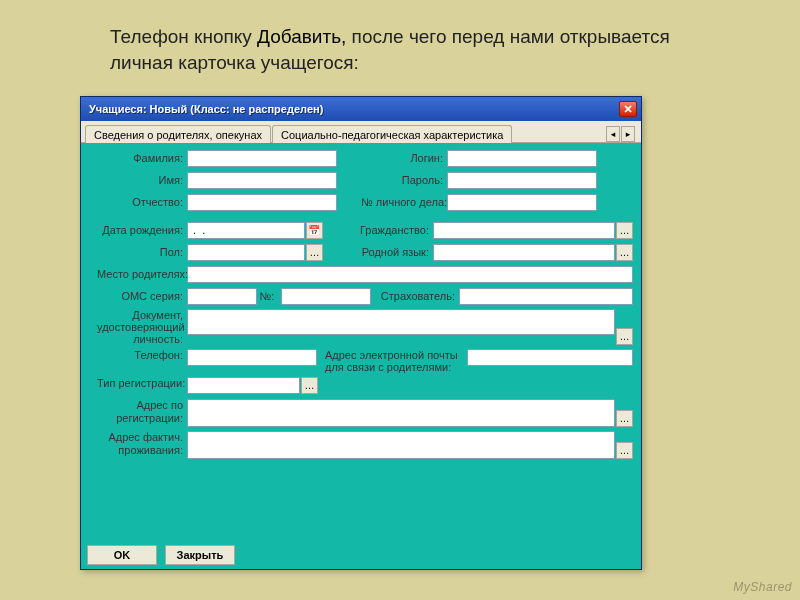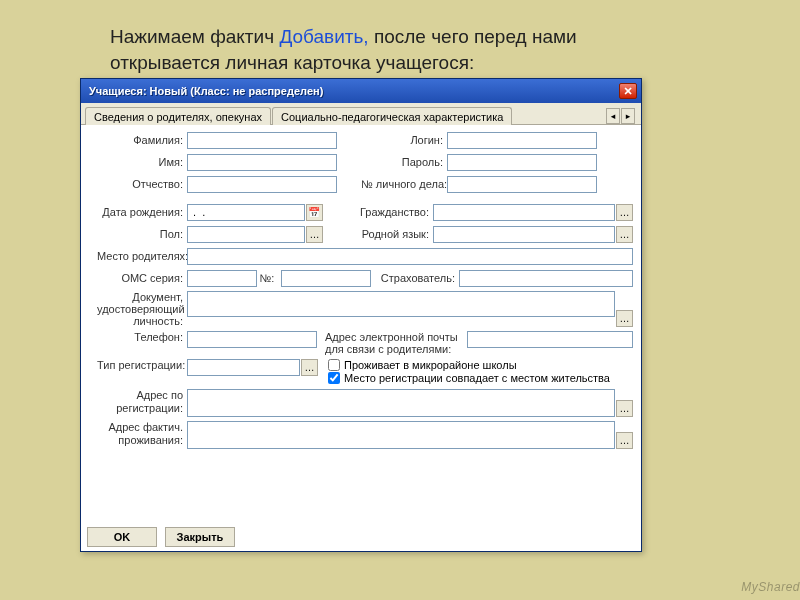--- a/index.html
+++ b/index.html
@@ -13,27 +13,27 @@
   }
   .instruction {
     position: absolute;
     top: 24px; left: 110px;
     width: 560px;
     font-size: 19px;
     line-height: 1.35;
     color: #222;
     font-family: Arial, sans-serif;
   }
-  .instruction .hl { color: #1d4ed8; }
+  .instruction .hl { color: #000000; }
   .window {
     position: absolute;
-    top: 78px; left: 80px;
+    top: 96px; left: 80px;
     width: 562px;
     height: 474px;
-    background: #ffffff;
+    background: #14b8a6;
     border: 1px solid #0a2a6a;
     box-shadow: 2px 2px 6px rgba(0,0,0,0.25);
   }
   .titlebar {
     height: 24px;
     background: linear-gradient(#3b6ed5,#1f4db1);
     color: #fff;
     display: flex; align-items: center;
     padding: 0 4px;
     font-size: 11px;
@@ -135,33 +135,33 @@
   }
   .btn {
     width: 70px; height: 20px;
     border: 1px solid #aca899;
     background: #ece9d8;
     font-size: 11px;
     display: flex; align-items: center; justify-content: center; font-weight: bold;
   }
   .watermark {
     position: absolute;
-    bottom: 6px; right: 0;
+    bottom: 6px; right: 8px;
     font-size: 12px;
     font-style: italic;
     color: rgba(0,0,0,0.3);
     font-family: Arial, sans-serif;
     letter-spacing: 0.5px;
   }
 </style>
 </head>
 <body>
 
 <div class="instruction">
-  <span>Нажимаем фактич </span><span class="hl">Добавить, </span><span>после чего перед нами открывается личная карточка учащегося:</span>
+  <span>Телефон кнопку </span><span class="hl">Добавить, </span><span>после чего перед нами открывается личная карточка учащегося:</span>
 </div>
 
 <div class="window">
   <div class="titlebar">
     <span class="title">Учащиеся: Новый (Класс: не распределен)</span>
     <div class="close-btn">✕</div>
   </div>
 
   <div class="tabs">
     <div class="tab">Сведения о родителях, опекунах</div>
@@ -239,30 +239,20 @@
       <span class="lbl w80">Телефон:</span>
       <input class="fld" style="width: 130px;">
       <span class="lbl" style="width:150px;white-space:normal;text-align:left;padding-left:8px;line-height:1.1">Адрес электронной почты для связи с родителями:</span>
       <input class="fld" style="flex: 1 1 0%;">
     </div>
 
     <div class="row" style="align-items:flex-start">
       <span class="lbl w80">Тип регистрации:</span>
       <input class="fld" style="width: 113px;">
       <span class="picker">…</span>
-      <div style="flex:1;padding-left:10px">
-        <div class="checkbox-row">
-          <input type="checkbox" style="">
-          <span>Проживает в микрорайоне школы</span>
-        </div>
-        <div class="checkbox-row">
-          <input type="checkbox" checked="" style="">
-          <span>Место регистрации совпадает с местом жительства</span>
-        </div>
-      </div>
     </div>
 
     <div class="row" style="align-items:flex-start">
       <span class="lbl w80" style="white-space:normal;line-height:1.1">Адрес по регистрации:</span>
       <div class="multiline"></div>
       <span class="picker" style="align-self:flex-end">…</span>
     </div>
 
     <div class="row" style="align-items:flex-start">
       <span class="lbl w80" style="white-space:normal;line-height:1.1">Адрес фактич. проживания:</span>

